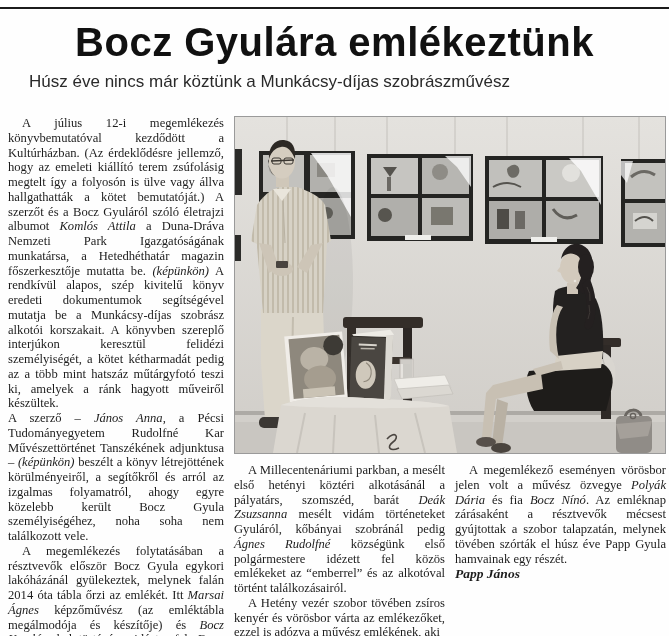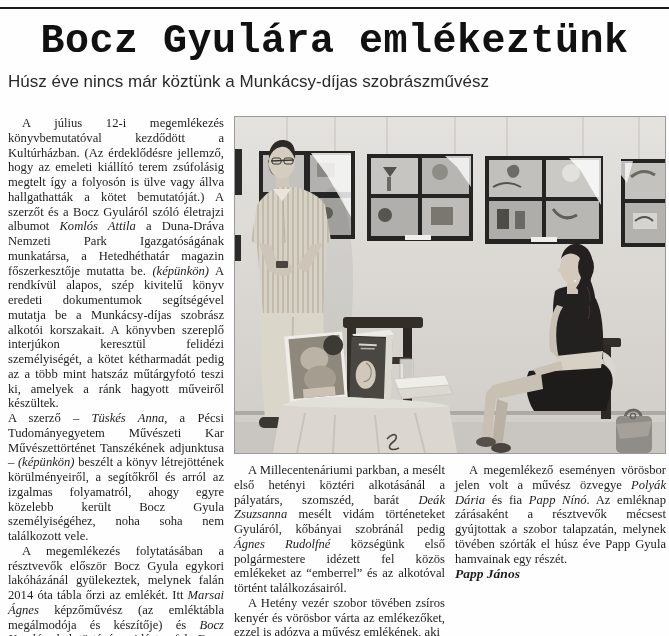--- a/index.html
+++ b/index.html
@@ -1,23 +1,23 @@
 <!DOCTYPE html>
 <html lang="hu"><head>
 <meta charset="utf-8">
 <style>
   html,body{margin:0;padding:0;background:#ffffff;}
   body{width:669px;height:636px;overflow:hidden;font-family:"Liberation Serif",serif;color:#1c1c1c;}
   *{box-sizing:border-box;}
   .page{width:669px;height:636px;position:relative;background:#fefefe;}
   .top-rule{position:absolute;left:0;top:7px;width:669px;height:0;border-top:2px solid #1b1b1b;}
   .headline{position:absolute;left:0;top:21px;width:669px;text-align:center;
-            font-family:Liberation Mono, monospace;font-weight:bold;font-size:40px;line-height:42px;
+            font-family:Liberation Sans, sans-serif;font-weight:bold;font-size:40px;line-height:42px;
             color:#111;margin:0;letter-spacing:.5px;}
-  .subhead{position:absolute;left:8px;top:72px;width:539px;text-align:left;
+  .subhead{position:absolute;left:0;top:72px;width:539px;text-align:center;
            font-family:"Liberation Sans",sans-serif;font-weight:400;font-size:17px;line-height:20px;
            color:#2a2a2a;margin:0;}
   .content{position:absolute;left:8px;top:116px;width:658px;display:flex;gap:10px;}
   .col{font-size:12.6px;line-height:14.75px;text-align:justify;}
   .col p{margin:0;text-align:justify;}
   .col p.indent{text-indent:14px;}
   .left-col{width:216px;}
   .right-area{width:432px;}
   .photo-frame{margin:0;width:432px;height:338px;border:1px solid #9a9a9a;background:#d8d6d2;overflow:hidden;}
   .photo-frame svg{display:block;}
@@ -29,21 +29,21 @@
 <body>
 
 <div class="page">
   <div class="top-rule"></div>
   <h1 class="headline">Bocz Gyulára emlékeztünk</h1>
   <h2 class="subhead">Húsz éve nincs már köztünk a Munkácsy-díjas szobrászművész</h2>
 
   <div class="content">
     <div class="col left-col">
       <p class="indent"><span>A július 12-i megemlékezés könyvbemutatóval kezdődött a Kultúrházban. (Az érdeklődésre jellemző, hogy az emeleti kiállító terem zsúfolásig megtelt így a folyosón is ülve vagy állva hallgathatták a kötet bemutatóját.) A szerzőt és a Bocz Gyuláról szóló életrajzi albumot </span><i>Komlós Attila</i><span> a Duna-Dráva Nemzeti Park Igazgatóságának munkatársa, a Hetedhéthatár magazin főszerkesztője mutatta be. </span><i>(képünkön)</i><span> A rendkívül alapos, szép kivitelű könyv eredeti dokumentumok segítségével mutatja be a Munkácsy-díjas szobrász alkotói korszakait. A könyvben szereplő interjúkon keresztül felidézi személyiségét, a kötet kétharmadát pedig az a több mint hatszáz műtárgyfotó teszi ki, amelyek a ránk hagyott műveiről készültek.</span></p>
-      <p><span>A szerző – </span><i>Tüskés Anna</i><span>, a Pécsi Tudományegyetem Művészeti Kar Művészettörténet Tanszékének adjunktusa – </span><i>(képünkön)</i><span> beszélt a könyv létrejöttének körülményeiről, a segítőkről és arról az izgalmas folyamatról, ahogy egyre közelebb került Bocz Gyula személyiségéhez, noha soha nem találkozott vele.</span></p>
+      <p><span>A szerző – </span><i>János Anna</i><span>, a Pécsi Tudományegyetem Rudolfné Kar Művészettörténet Tanszékének adjunktusa – </span><i>(képünkön)</i><span> beszélt a könyv létrejöttének körülményeiről, a segítőkről és arról az izgalmas folyamatról, ahogy egyre közelebb került Bocz Gyula személyiségéhez, noha soha nem találkozott vele.</span></p>
       <p class="indent"><span>A megemlékezés folytatásában a résztvevők először Bocz Gyula egykori lakóházánál gyülekeztek, melynek falán 2014 óta tábla őrzi az emlékét. Itt </span><i>Marsai Ágnes</i><span> képzőművész (az emléktábla megálmodója és készítője) és </span><i>Bocz Komlós</i><span> helytörténész idézte fel Bocz Gyula siklósi és hetényi éveit.</span></p>
     </div>
 
     <div class="right-area">
       <figure class="photo-frame" role="img" aria-label="Fekete-fehér fotó: könyvbemutató a kiállítóteremben – balra álló férfi csíkos ingben beszél, középen kis asztal könyvekkel, jobbra széken ülő nő, a falon bekeretezett képek">
         <svg width="430" height="336" viewBox="0 0 430 336" xmlns="http://www.w3.org/2000/svg">
           <defs>
             <linearGradient id="wallg" x1="0" y1="0" x2="0" y2="1">
               <stop offset="0" stop-color="#e4e2de"></stop>
               <stop offset="1" stop-color="#d0cdc8"></stop>
@@ -219,19 +219,19 @@
           </g>
         </svg>
       </figure>
 
       <div class="bottom-cols">
         <div class="col mid-col">
           <p class="indent"><span>A Millecentenáriumi parkban, a mesélt első hetényi köztéri alkotásánál a pályatárs, szomszéd, barát </span><i>Deák Zsuzsanna</i><span> mesélt vidám történeteket Gyuláról, kőbányai szobránál pedig </span><i>Ágnes Rudolfné</i><span> községünk első polgármestere idézett fel közös emlékeket az “emberrel” és az alkotóval történt találkozásairól.</span></p>
           <p class="indent"><span>A Hetény vezér szobor tövében zsíros kenyér és vörösbor várta az emlékezőket, ezzel is adózva a művész emlékének, aki</span></p>
         </div>
         <div class="col right-col">
-          <p class="indent"><span>A megemlékező eseményen vörösbor jelen volt a művész özvegye </span><i>Polyák Dária</i><span> és fia </span><i>Papp Nínó</i><span>. Az emléknap zárásaként a résztvevők mécsest gyújtottak a szobor talapzatán, melynek tövében szórták el húsz éve Papp Gyula hamvainak egy részét.</span></p>
+          <p class="indent"><span>A megemlékező eseményen vörösbor jelen volt a művész özvegye </span><i>Polyák Dária</i><span> és fia </span><i>Bocz Nínó</i><span>. Az emléknap zárásaként a résztvevők mécsest gyújtottak a szobor talapzatán, melynek tövében szórták el húsz éve Papp Gyula hamvainak egy részét.</span></p>
           <p class="byline">Papp János</p>
         </div>
       </div>
     </div>
   </div>
 </div>
 
 </body></html>

